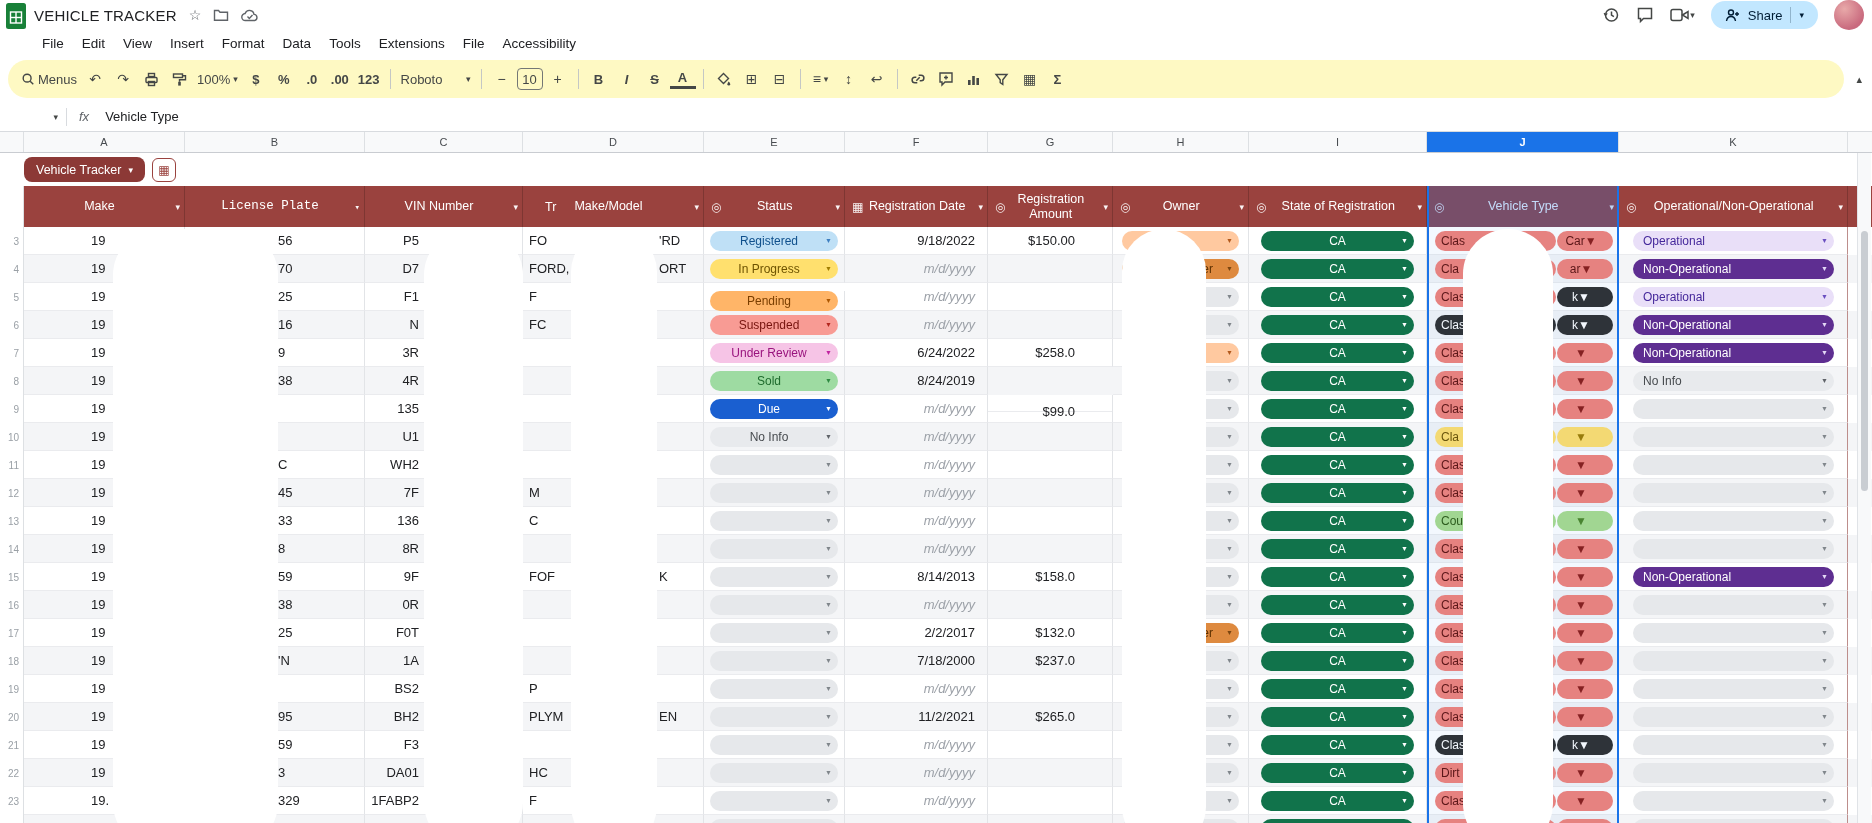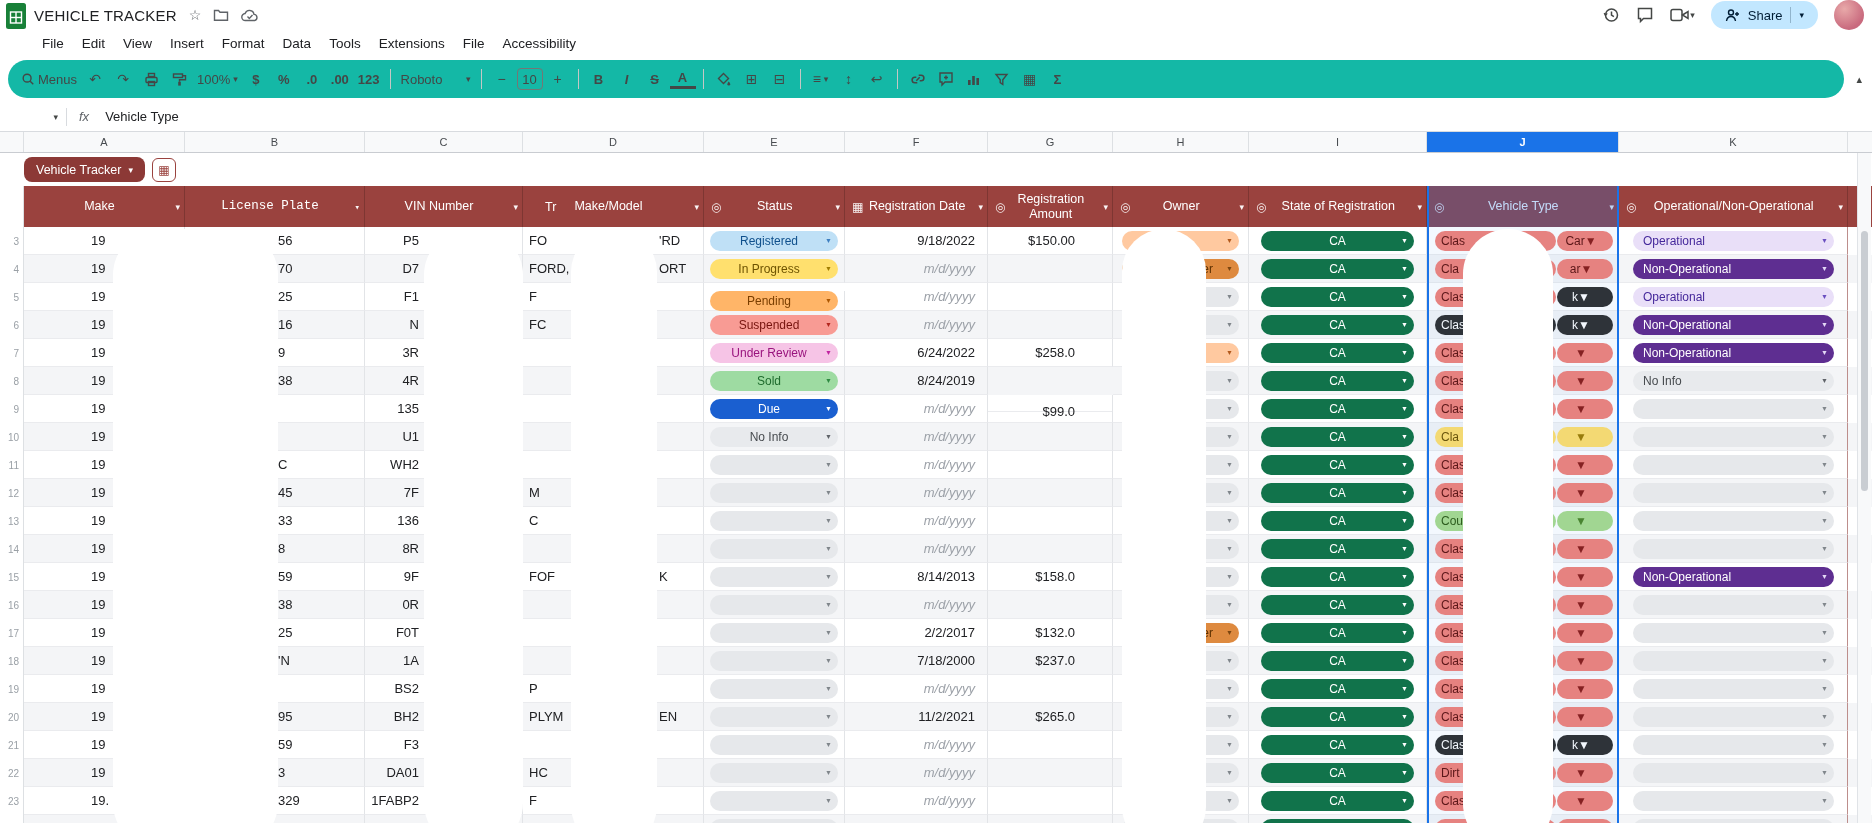--- a/index.html
+++ b/index.html
@@ -11,21 +11,21 @@
   .tb-ico{margin-left:12px;color:#5f6368;font-size:14px;display:flex;align-items:center}
   .tb-right{position:absolute;right:8px;top:0;height:100%;display:flex;align-items:center;gap:16px}
   .share-btn{height:28px;background:#c2e7ff;border-radius:14px;display:flex;align-items:center;gap:8px;
     padding:0 14px;color:#001d35;font-size:13px;font-weight:500}
   .share-div{width:1px;height:16px;background:rgba(0,29,53,.25)}
   .avatar{width:30px;height:30px;border-radius:50%;background:radial-gradient(circle at 35% 30%,#e8a9a9,#c96a7e 70%)}
   .chev{font-size:9px;color:#444746}
   .menubar{height:26px;display:flex;align-items:center;gap:2px;padding-left:34px}
   .menu-item{padding:3px 8px;border-radius:4px;font-size:13.5px;color:#202124}
   .toolbar-wrap{height:46px;display:flex;align-items:center;padding:0 8px;position:relative}
-  .toolbar{background:#14b8a6;border-radius:20px;height:38px;flex:1;max-width:1836px;
+  .toolbar{background:#fef9c3;border-radius:20px;height:38px;flex:1;max-width:1836px;
     display:flex;align-items:center;gap:2px;padding:0 10px;overflow:hidden}
   .tbi{min-width:26px;height:26px;display:flex;align-items:center;justify-content:center;
     border-radius:4px;color:#444746;font-size:14px;gap:3px;padding:0 3px;white-space:nowrap}
   .tbi.txt{font-weight:600;font-size:13px}
   .tsep{width:1px;height:20px;background:#c4c7c5;margin:0 5px;flex:none}
   .fontsize{width:26px;height:22px;border:1px solid #747775;border-radius:4px;display:flex;
     align-items:center;justify-content:center;font-size:13px;color:#444746}
   .collapse-caret{position:absolute;right:10px;color:#444746;font-size:11px}
   .formulabar{height:30px;display:flex;align-items:center;border-bottom:1px solid #d8dbdf}
   .namebox{width:66px;display:flex;align-items:center;justify-content:flex-end;padding-right:8px;color:#444746}

